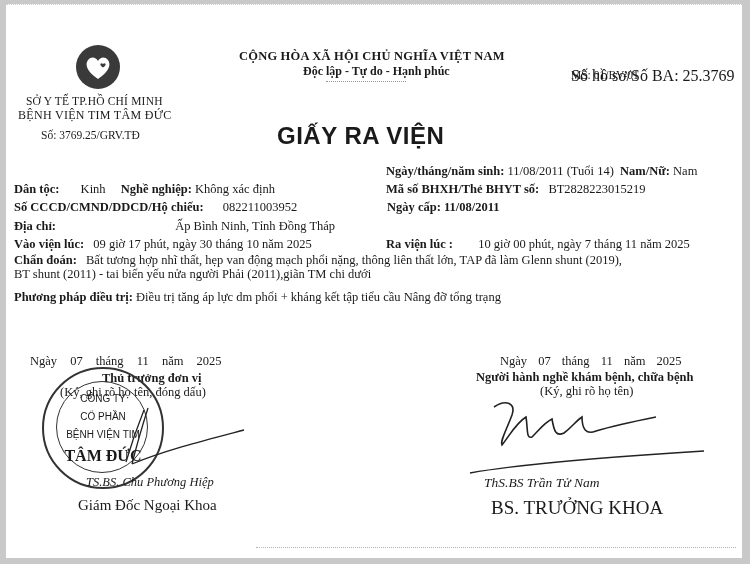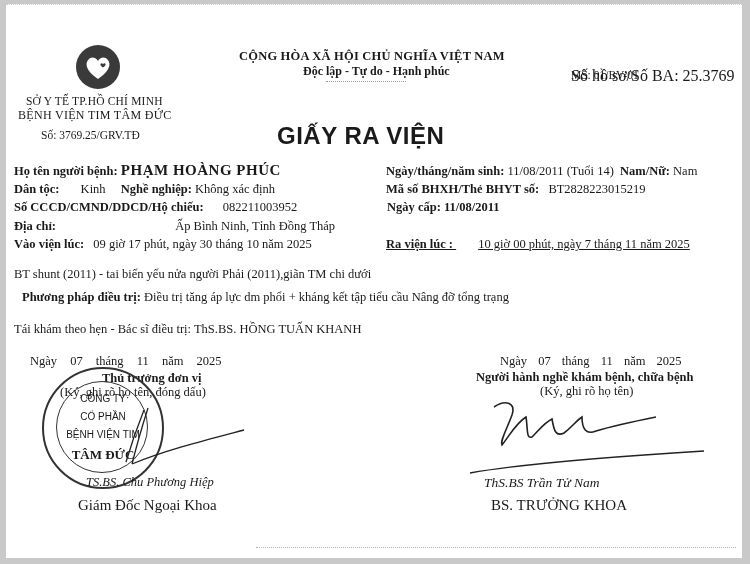--- a/index.html
+++ b/index.html
@@ -68,24 +68,20 @@
 
   <div class="abs nat1">CỘNG HÒA XÃ HỘI CHỦ NGHĨA VIỆT NAM</div>
   <div class="abs nat2">Độc lập - Tự do - Hạnh phúc</div>
   <div class="nat-line"></div>
 
   <div class="abs ms">MS: 01/BV-01</div>
   <div class="abs shs">Số hồ sơ/Số BA: 25.3769</div>
 
   <div class="abs title">GIẤY RA VIỆN</div>
 
-  <div class="abs row" style="left:8px; top:157px;">
-    <span class="lbl">Họ tên người bệnh:</span>
-    <span class="name-val">PHẠM HOÀNG PHÚC</span>
-  </div>
   <div class="abs row" style="left:380px; top:159px;">
     <span class="lbl">Ngày/tháng/năm sinh:</span>
     <span>11/08/2011 (Tuổi 14)</span>
     &nbsp;<span class="lbl">Nam/Nữ:</span>
     <span>Nam</span>
   </div>
 
   <div class="abs row" style="left:8px; top:177px;">
     <span class="lbl">Dân tộc:</span>
     <span style="margin-left:18px;">Kinh</span>
@@ -108,51 +104,54 @@
 
   <div class="abs row" style="left:8px; top:214px;">
     <span class="lbl">Địa chỉ:</span>
     <span style="margin-left:116px;">Ấp Bình Ninh, Tỉnh Đồng Tháp</span>
   </div>
 
   <div class="abs row" style="left:8px; top:232px;">
     <span class="lbl">Vào viện lúc:</span>
     <span style="margin-left:6px;">09 giờ 17 phút, ngày 30 tháng 10 năm 2025</span>
   </div>
-  <div class="abs row" style="left:380px; top:232px;text-decoration:underline;">
+  <div class="abs row" style="left:380px; top:232px;">
     <span class="lbl">Ra viện lúc :</span>
     <span style="margin-left:22px;">10 giờ 00 phút, ngày 7 tháng 11 năm 2025</span>
   </div>
 
+  <div class="abs row" style="left:8px; top:248px;">
+    <span class="lbl">Chẩn đoán:</span>
+    <span style="margin-left:6px;">Bất tương hợp nhĩ thất, hẹp van động mạch phổi nặng, thông liên thất lớn, TAP đã làm Glenn shunt (2019),</span>
+  </div>
   <div class="abs row" style="left:8px; top:262px;">BT shunt (2011) - tai biến yếu nửa người Phải (2011),giãn TM chi dưới</div>
 
-  <div class="abs row" style="left:8px; top:285px;margin-left:8px;">
+  <div class="abs row" style="left:8px; top:285px;">
     <span class="lbl">Phương pháp điều trị:</span>
     <span>Điều trị tăng áp lực dm phổi + kháng kết tập tiểu cầu Nâng đỡ tổng trạng</span>
   </div>
 
-  <div class="abs row" style="left:8px; top:317px;">Tái khám theo hẹn - Bác sĩ điều trị: ThS.BS. HỒNG TUẤN KHANH</div>
 
   <div class="abs sig-text" style="left:24px; top:349px; word-spacing:10px;">
     <span>Ngày</span>
     <span>07</span>
     <span>tháng</span>
     <span>11</span>
     <span>năm</span>
     <span>2025</span>
   </div>
   <div class="abs sig-text b" style="left:96px; top:366px;text-align:center;">Thủ trưởng đơn vị</div>
   <div class="abs sig-text" style="left:54px; top:380px;">(Ký, ghi rõ họ tên, đóng dấu)</div>
 
   <div class="stamp">
     <div class="stamp-inner"></div>
     <div class="stamp-text" style="top:24px;">CÔNG TY</div>
     <div class="stamp-text" style="top:42px;">CỔ PHẦN</div>
     <div class="stamp-text" style="top:60px;">BỆNH VIỆN TIM</div>
-    <div class="stamp-text" style="top:78px; font-family:'Liberation Serif',serif; font-weight:bold; font-size:13px;">TÂM ĐỨC</div>
+    <div class="stamp-text" style="top:78px; font-family:'Liberation Serif',serif; font-weight:bold; font-size:16px;">TÂM ĐỨC</div>
   </div>
   <svg class="scribble" style="left:80px; top:395px;" width="160" height="70">
     <path d="M58 10 C50 30 45 45 40 62 M62 8 C55 30 50 48 46 64 M46 64 C80 50 120 40 158 30" stroke="#222" stroke-width="1.3" fill="none"></path>
   </svg>
 
   <div class="abs" style="left:80px; top:470px; font-size:12.5px; font-style:italic;">TS.BS. Chu Phương Hiệp</div>
   <div class="abs" style="left:72px; top:492px; font-size:15px;">Giám Đốc Ngoại Khoa</div>
 
   <div class="abs sig-text" style="left:494px; top:349px; word-spacing:8px;">
     <span>Ngày</span>
@@ -164,16 +163,16 @@
   </div>
   <div class="abs sig-text b" style="left:470px; top:365px;">Người hành nghề khám bệnh, chữa bệnh</div>
   <div class="abs sig-text" style="left:534px; top:379px;">(Ký, ghi rõ họ tên)</div>
 
   <svg class="scribble" style="left:450px; top:390px;" width="260" height="80">
     <path d="M38 12 C50 4 60 8 56 20 C50 36 44 46 46 50 C54 40 60 28 70 22 C72 34 70 44 76 42 C84 34 88 28 96 24 C98 36 100 42 108 38 C116 32 120 26 126 22 C126 34 130 40 140 36 C160 30 180 26 200 22" stroke="#222" stroke-width="1.6" fill="none"></path>
     <path d="M14 78 C60 70 150 62 248 56" stroke="#222" stroke-width="1.3" fill="none"></path>
   </svg>
 
   <div class="abs" style="left:478px; top:470px; font-size:13.5px; font-style:italic;">ThS.BS Trần Tử Nam</div>
-  <div class="abs" style="left:485px; top:492px; font-size:15px;">BS. TRƯỞNG KHOA</div>
+  <div class="abs" style="left:485px; top:492px; font-size:19px;">BS. TRƯỞNG KHOA</div>
 
   <div style="position:absolute; left:250px; top:542px; width:480px; border-top:1px dotted #b5b5b5;"></div>
 </div>
 
 </body></html>

